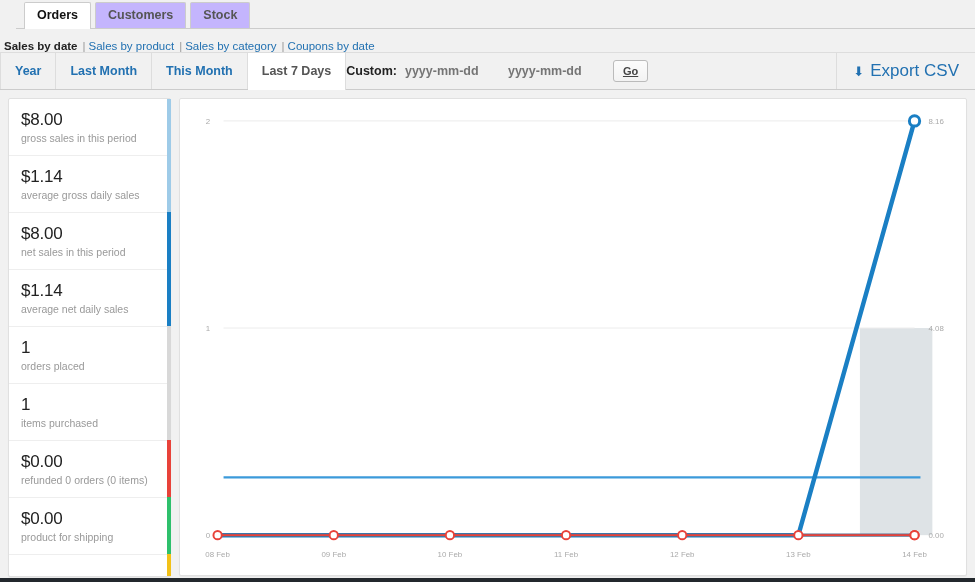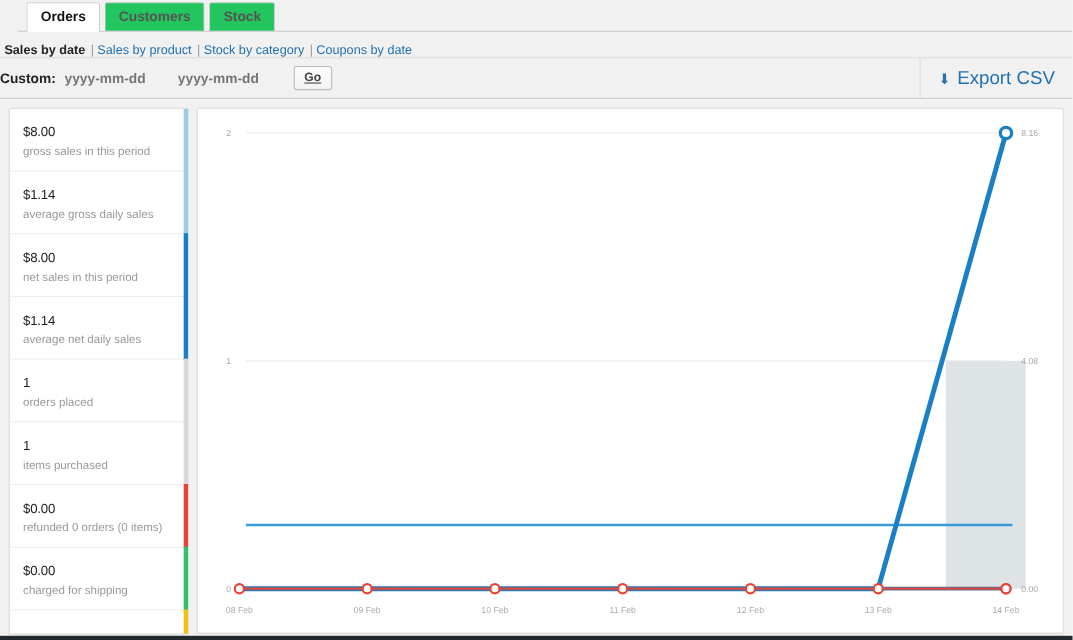--- a/index.html
+++ b/index.html
@@ -19,21 +19,21 @@
     padding-left: 8px;
     display: flex;
     align-items: flex-end;
     gap: 4px;
     margin-left: 16px;
   }
   .tab {
     font-size: 12.5px;
     font-weight: bold;
     color: #555;
-    background: #22c55e;
+    background: #c4b5fd;
     border: 1px solid #ccc;
     border-bottom: none;
     padding: 5px 12px 5px;
     line-height: 15px;
     border-radius: 2px 2px 0 0;
     position: relative;
     cursor: pointer;
   }
   .tab.active {
     background: #fff;
@@ -174,21 +174,21 @@
   .stat::after {
     content: "";
     position: absolute;
     top: -1px; right: -1px; bottom: -1px;
     width: 4px;
     background: var(--accent, #e0e0e0);
   }
   .stat:first-child::after { top: 0; }
   .stat:last-child::after { bottom: 0; }
   .stat-value {
-    font-size: 12px;
+    font-size: 17px;
     color: #222;
     line-height: 20px;
     letter-spacing: -0.2px;
   }
   .stat-label {
     font-size: 10.5px;
     color: #999;
     line-height: 14px;
     margin-top: 1px;
   }
@@ -231,26 +231,32 @@
   <div class="tab">
     <span>Stock</span>
   </div>
 </div>
 
 <div class="subnav">
   <span class="current">Sales by date</span>
   <span class="sep">|</span>
   <a>Sales by product</a>
   <span class="sep">|</span>
-  <a>Stock by category</a>
+  <a>Sales by category</a>
   <span class="sep">|</span>
   <a>Coupons by date</a>
 </div>
 
 <div class="filter-bar">
+  <div class="period">
+    <a class="period-btn">Year</a>
+    <a class="period-btn">Last Month</a>
+    <a class="period-btn">This Month</a>
+    <a class="period-btn active">Last 7 Days</a>
+  </div>
 
   <div class="custom-wrap">
     <span class="custom-label">Custom:</span>
     <input class="date-input" type="text" placeholder="yyyy-mm-dd" style="">
     <input class="date-input" type="text" placeholder="yyyy-mm-dd" style="">
     <button class="go-btn">Go</button>
   </div>
 
   <div class="export-wrap">
     <span class="dl-icon">⬇</span>
@@ -284,21 +290,21 @@
     <div class="stat" style="--accent:#d8d8d8">
       <div class="stat-value">1</div>
       <div class="stat-label">items purchased</div>
     </div>
     <div class="stat" style="--accent:#e8423a">
       <div class="stat-value">$0.00</div>
       <div class="stat-label">refunded 0 orders (0 items)</div>
     </div>
     <div class="stat" style="--accent:#2ec06c">
       <div class="stat-value">$0.00</div>
-      <div class="stat-label">charged for shipping</div>
+      <div class="stat-label">product for shipping</div>
     </div>
     <div class="stat" style="--accent:#f2c118">
       
       
     </div>
   </div>
 
   <div class="chart-card">
     <svg class="chart-svg" id="chart" viewBox="0 0 794 478" preserveAspectRatio="none">
         <rect x="686.8533333333334" y="230" width="73.14666666666665" height="208" fill="#d3dadd" opacity="0.75"></rect>

